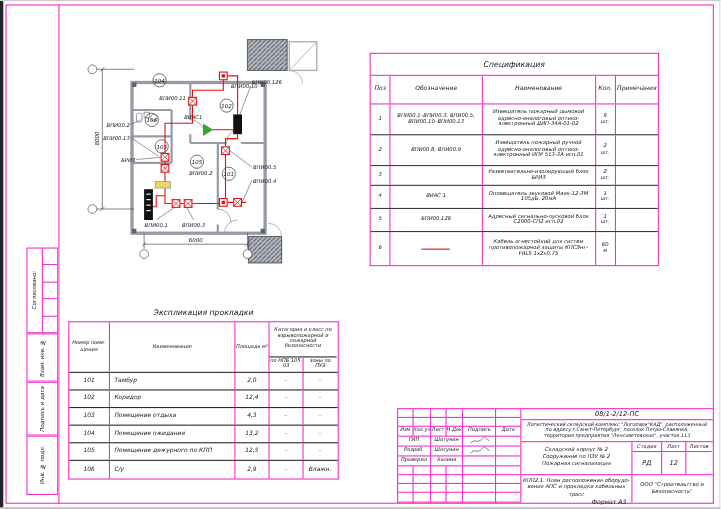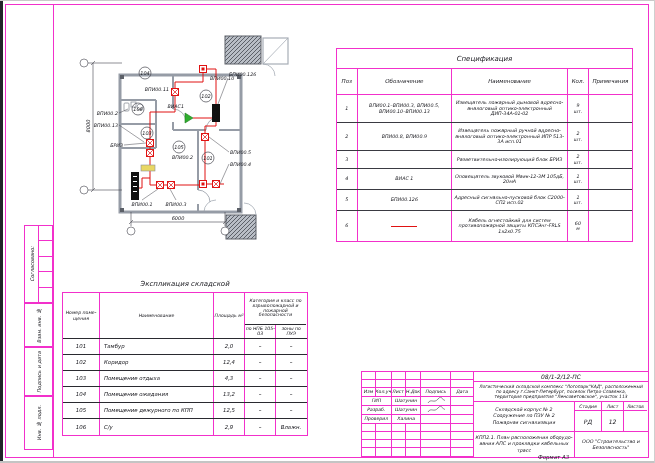--- a/index.html
+++ b/index.html
@@ -22,21 +22,21 @@
   .sogl{display:flex;align-items:stretch;justify-content:flex-start;padding:0;}
   .sogl .lab{width:13px;display:flex;align-items:center;justify-content:center;}
   .sogl .grid{flex:1;border-left:1px solid var(--mag);display:flex;flex-direction:column;}
   .sogl .grid div{flex:1;border-bottom:1px solid var(--mag);}
   .sogl .grid div:last-child{border-bottom:none;}
   
   .cell{border-left:1px solid var(--mag);display:flex;align-items:center;justify-content:center;
         text-align:center;overflow:hidden;line-height:1.12;}
   .first{border-left:none;}
   
-  .spec{position:absolute;left:336px;top:48px;width:297px;border:1.5px solid var(--mag);background:#fff;}
+  .spec{position:absolute;left:336px;top:48px;width:263px;border:1.5px solid var(--mag);background:#fff;}
   .spec-title{height:20px;display:flex;align-items:center;justify-content:center;font-size:7px;
               border-bottom:1px solid var(--mag);}
   .spec-row{display:flex;width:100%;}
   .spec-head{height:26px;border-bottom:1px solid var(--mag);font-size:5.5px;}
   .spec-data{border-bottom:1px solid #3a3a42;font-size:4.8px;}
   .spec-data:last-child{border-bottom:none;}
   .w-pos{width:20px;}.w-des{width:96px;}.w-nam{width:118px;padding:1px 2px;}.w-qty{width:21px;flex-direction:column;}.w-not{width:45px;}
   .qty-u{font-size:4.6px;}
   .cable-line{width:26px;height:0;border-top:1.6px solid var(--red);}
   
@@ -359,21 +359,21 @@
         </div>
       <div class="cell w-nam">Кабель огнестойкий для систем противопожарной защиты КПСЭнг-FRLS 1х2х0.75</div>
       <div class="cell w-qty">
           <div>60</div>
           <div class="qty-u">м</div>
         </div>
       <div class="cell w-not"></div>
     </div>
   </div>
 
-  <div class="exp-title">Экспликация складской</div>
+  <div class="exp-title">Экспликация прокладки</div>
   <div class="exp">
     <div class="exp-head">
       <div class="cell first e-num">Номер поме-щения</div>
       <div class="cell e-nam">Наименование</div>
       <div class="cell e-area">Площадь м²</div>
       <div class="e-cat">
         <div class="cat-top">Категория и класс по взрывопожарной и пожарной безопасности</div>
         <div class="cat-sub">
           <div>по НПБ 105-03</div>
           <div>зоны по ПУЭ</div>

